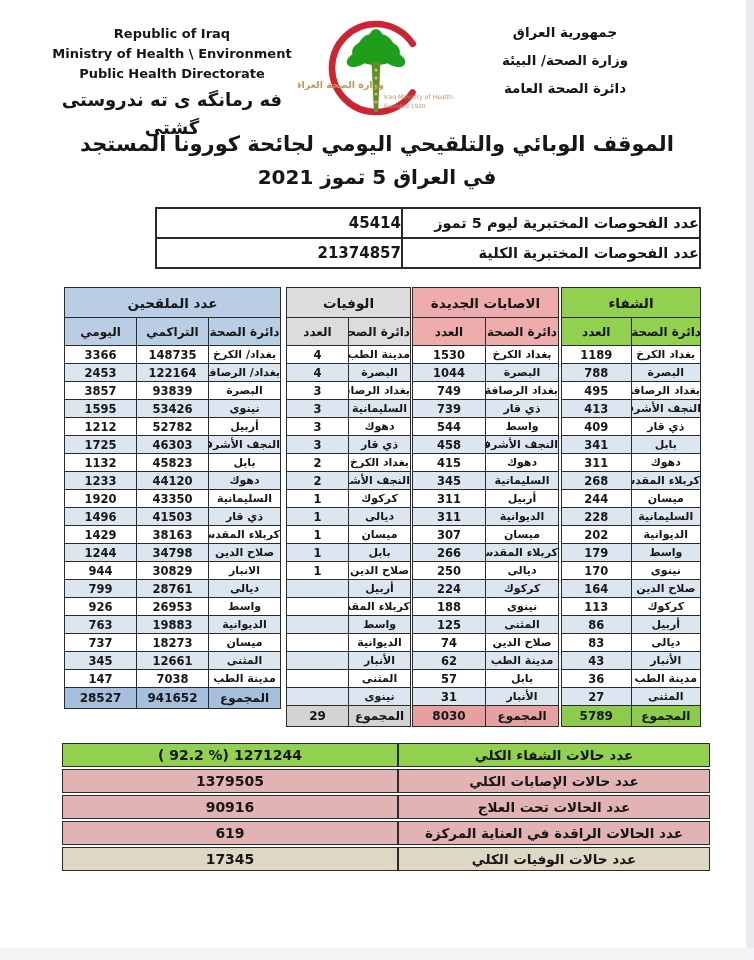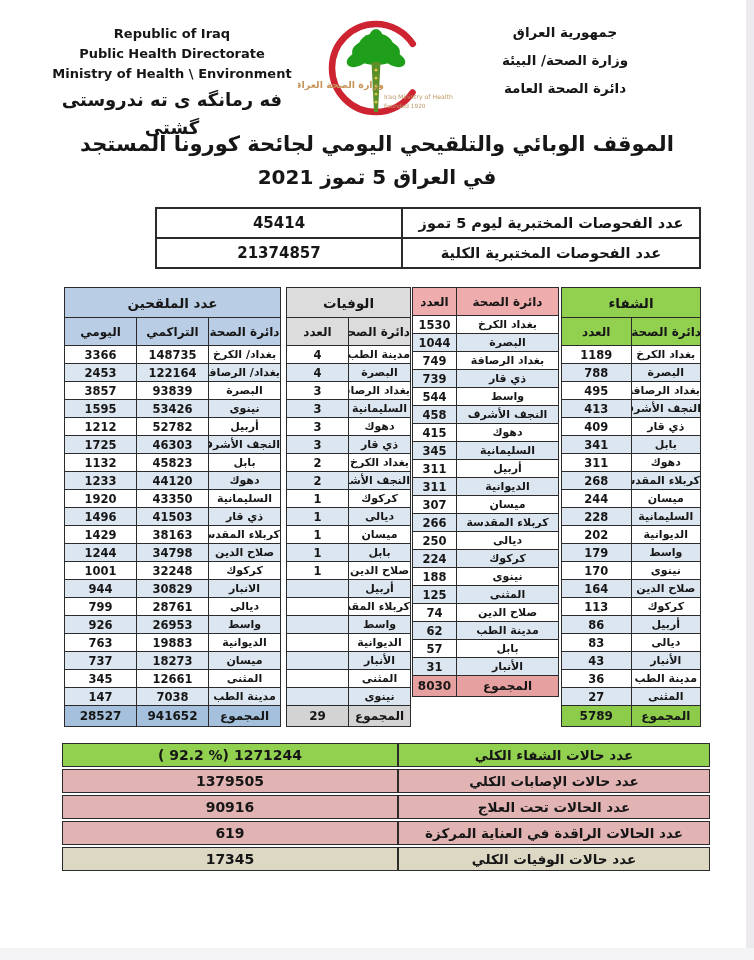--- a/index.html
+++ b/index.html
@@ -23,21 +23,21 @@
 
   
   .title-block { position:absolute; top:132px; left:0; width:100%; text-align:center;
                  direction:rtl; font-weight:bold; }
   .title-line1 { font-size:21px; margin-bottom:9px; }
   .title-line2 { font-size:20px; }
 
   
   .tests { position:absolute; left:155px; top:207px; width:546px;
            border-collapse:collapse; table-layout:fixed; }
-  .tests td { border:2px solid #2b2b2b; height:30px; font-weight:bold; text-align:center; }
+  .tests td { border:2px solid #2b2b2b; height:30px; font-weight:bold; text-align:right; }
   .tests .t-val { width:246px; font-size:15px; }
   .tests .t-lbl { direction:rtl; font-size:14.5px; }
 
   
   .tbl { position:absolute; top:287px; border-collapse:collapse; table-layout:fixed; }
   .tbl th, .tbl td { border:1.4px solid #2b2b2b; font-weight:bold; text-align:center;
                      overflow:hidden; white-space:nowrap; }
   .tbl .tbl-title { height:30px; font-size:13.5px; background:var(--accent); direction:rtl; }
   .tbl thead .colhdr th { height:28px; font-size:12px; background:var(--accent); direction:rtl; }
   .tbl tbody td { height:18px; font-size:11.5px; }
@@ -62,22 +62,22 @@
   .summary .c-value { width:336px; font-size:14px; direction:ltr; }
   .summary .c-label { direction:rtl; font-size:13.5px; }
 </style>
 </head>
 <body>
 
 <div class="page">
 
   <div class="hdr-en">
     <div>Republic of Iraq</div>
+    <div>Ministry of Health \ Environment</div>
     <div>Public Health Directorate</div>
-    <div>Ministry of Health \ Environment</div>
     <div class="kurdish">فه رمانگه ی ته ندروستی گشتی</div>
   </div>
 
   <svg class="logo" viewBox="0 0 184 116">
 
     <circle cx="78" cy="56" r="44" fill="none" stroke="#ce2330" stroke-width="6.5" stroke-dasharray="224.5 52" stroke-dashoffset="-26" stroke-linecap="round"></circle>
 
     <g>
       <g fill="#1f9e1c">
         <ellipse cx="78" cy="40" rx="24" ry="13"></ellipse>
@@ -192,25 +192,20 @@
           <td class="c-daily">1429</td>
           <td class="c-cumulative">38163</td>
           <td class="c-name">كربلاء المقدسة</td>
         </tr>
         <tr>
           <td class="c-daily">1244</td>
           <td class="c-cumulative">34798</td>
           <td class="c-name">صلاح الدين</td>
         </tr>
         <tr>
-          <td class="c-daily">1001</td>
-          <td class="c-cumulative">32248</td>
-          <td class="c-name">كركوك</td>
-        </tr>
-        <tr>
           <td class="c-daily">944</td>
           <td class="c-cumulative">30829</td>
           <td class="c-name">الانبار</td>
         </tr>
         <tr>
           <td class="c-daily">799</td>
           <td class="c-cumulative">28761</td>
           <td class="c-name">ديالى</td>
         </tr>
         <tr>
@@ -343,20 +338,23 @@
     <tfoot>
       <tr>
         <td>29</td>
         <td class="f-lbl">المجموع</td>
       </tr>
     </tfoot>
   </table>
 
   <table class="tbl tbl-inf" style="--accent: #eeacac; --accent-strong: #e7a0a0;">
     <thead>
+      <tr>
+          <th class="tbl-title" colspan="2">الاصابات الجديدة</th>
+        </tr>
       <tr class="colhdr">
         <th class="h-count">العدد</th>
         <th class="h-name">دائرة الصحة</th>
       </tr>
     </thead>
     <tbody>
         <tr>
           <td class="c-count">1530</td>
           <td class="c-name">بغداد الكرخ</td>
         </tr>

